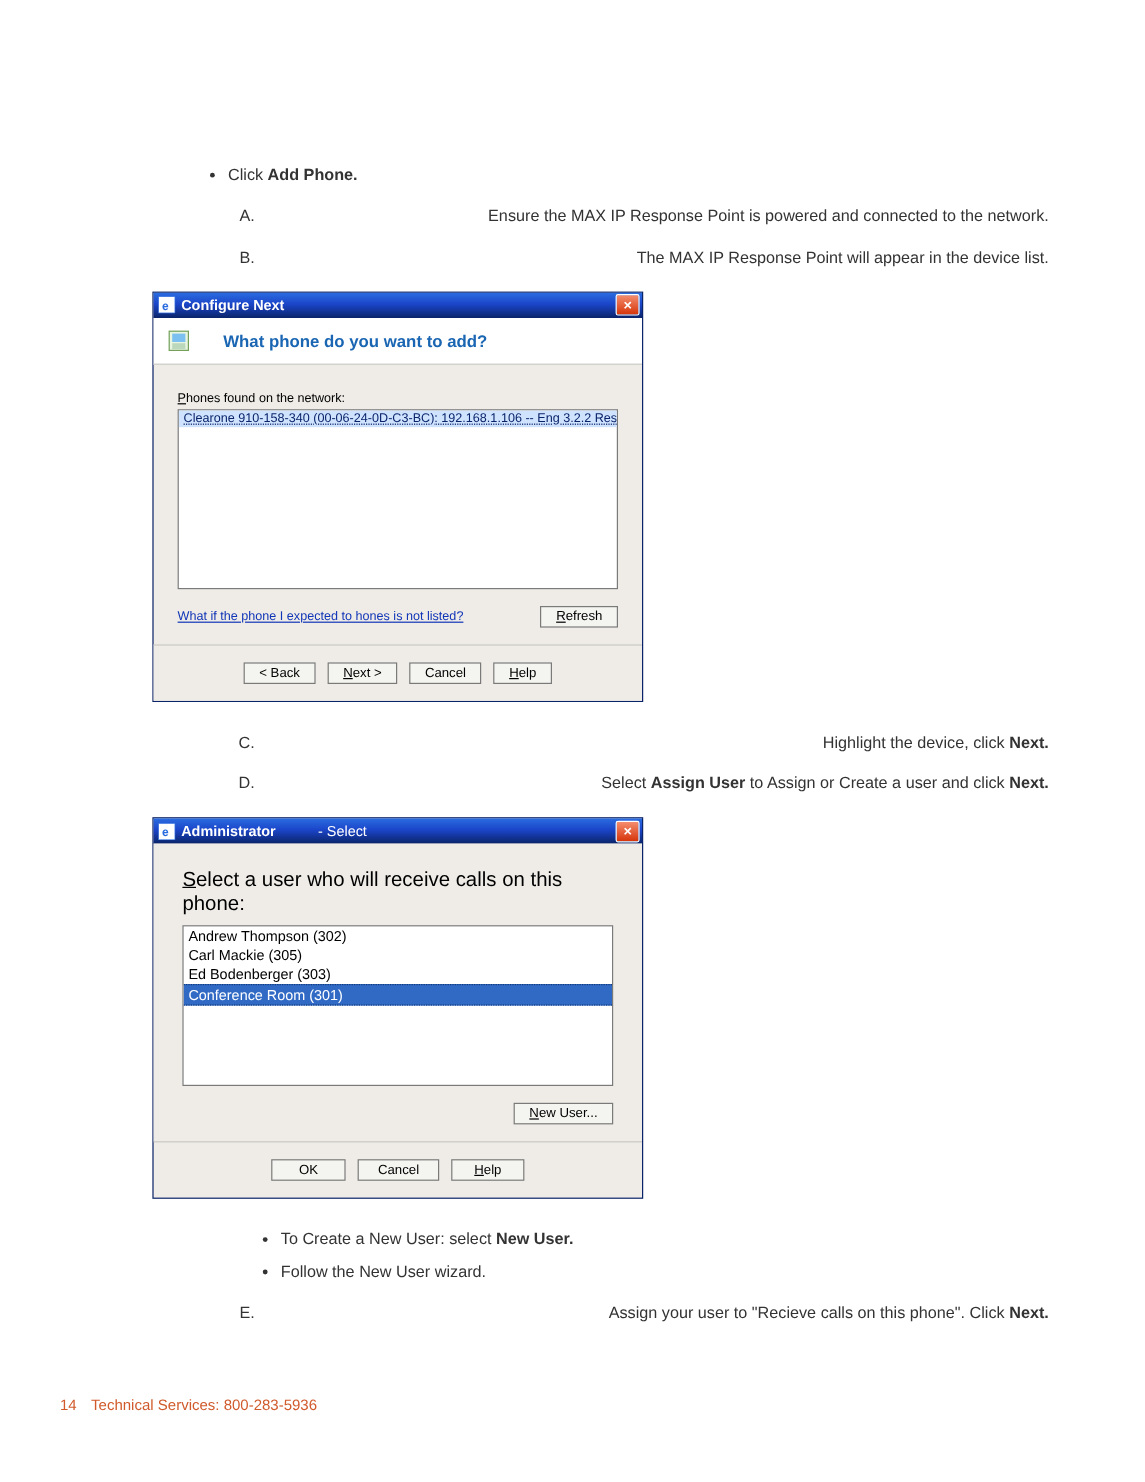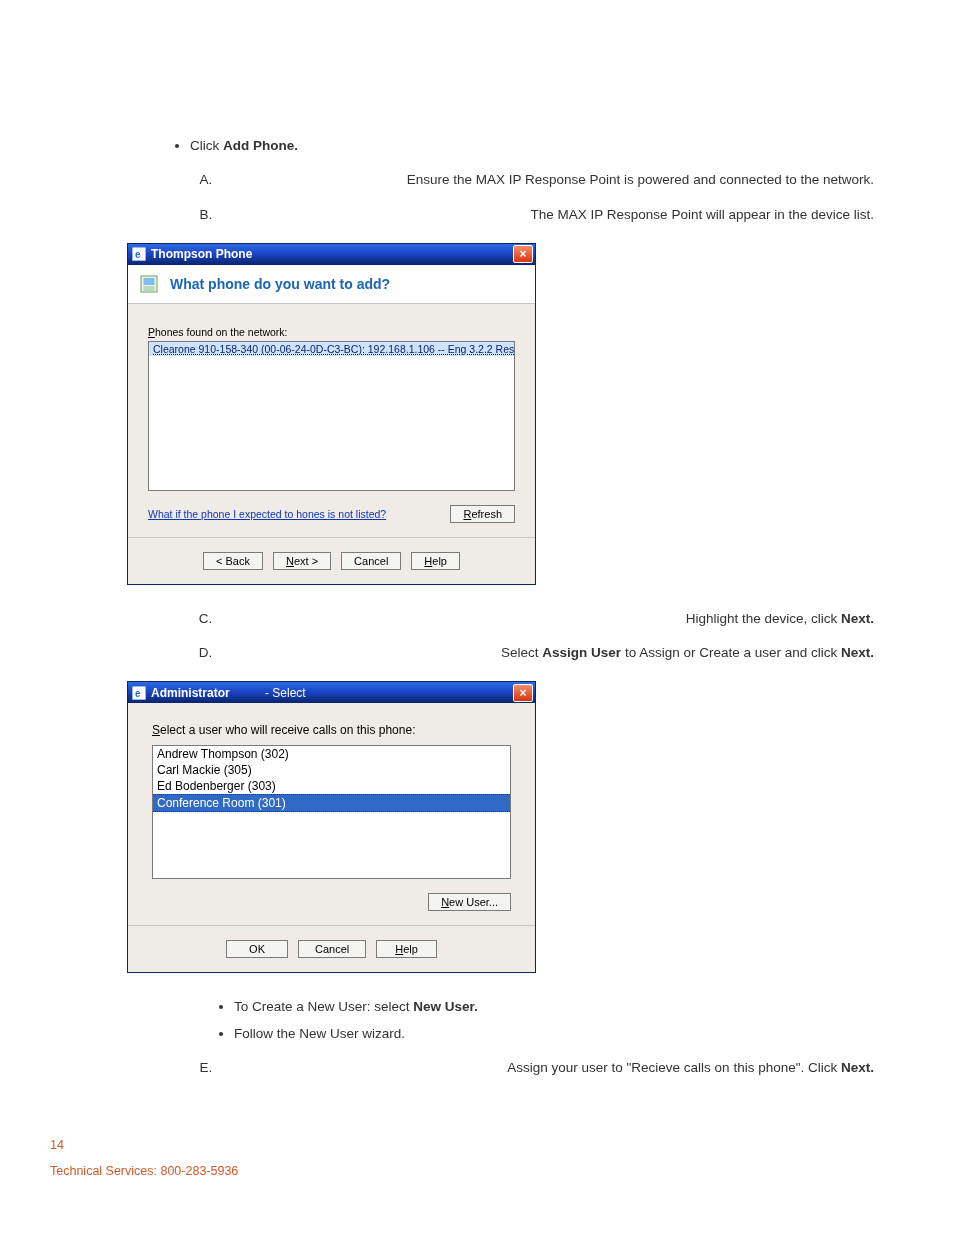--- a/index.html
+++ b/index.html
@@ -103,20 +103,21 @@
     gap: 10px;
   }
   .d1-header .phone-icon {
     width: 22px; height: 22px;
     display: inline-flex;
   }
   .d1-header .q {
     color: #1a66b3;
     font-size: 14px;
     font-weight: 600;
+    margin-left: 16px;
   }
   .d1-body {
     padding: 22px 20px 14px 20px;
   }
   .listbox {
     border: 1px solid #7a7a7a;
     background: #fff;
     height: 148px;
     overflow: hidden;
     margin-top: 3px;
@@ -157,21 +158,21 @@
     justify-content: center;
     gap: 10px;
   }
 
   
   .d2-body {
     background: #efece7;
     padding: 20px 24px 14px 24px;
   }
   .d2-body .prompt {
-    font-size: 12px;
+    font-size: 17px;
     margin-bottom: 8px;
   }
   .userbox {
     border: 1px solid #7a7a7a;
     background: #fff;
     height: 132px;
     overflow: hidden;
     font-size: 12px;
   }
   .userbox .urow {
@@ -198,21 +199,20 @@
 
   
   .footer {
     position: relative;
     margin-top: 60px;
     color: #d05a2b;
     font-size: 12.5px;
     display: flex;
     gap: 12px;
     margin-left: -30px;
-    flex-direction: column;
   }
   .footer .pnum { }
 </style>
 </head>
 <body>
 
 <div class="page">
   <div class="content">
 
     <ul class="bullets">
@@ -227,21 +227,21 @@
     </ol>
 
     <div class="dialog">
       <div class="titlebar">
         <span class="app-icon">
           <svg width="14" height="14">
             <rect x="0" y="0" width="14" height="14" fill="#fff" stroke="#2a6ce0"></rect>
             <text x="3" y="11" font-size="10" fill="#2a6ce0" font-weight="bold">e</text>
           </svg>
         </span>
-        <span class="title-text">Thompson Phone</span>
+        <span class="title-text">Configure Next</span>
         <div class="closebtn">×</div>
       </div>
       <div class="d1-header">
         <span class="phone-icon">
           <svg width="22" height="22">
             <rect x="3" y="3" width="16" height="16" fill="#e8f5e0" stroke="#74a05a"></rect>
             <rect x="5.5" y="5" width="11" height="7" fill="#7bc0f0"></rect>
             <rect x="5.5" y="13" width="11" height="5" fill="#bcd8bc"></rect>
           </svg>
         </span>

